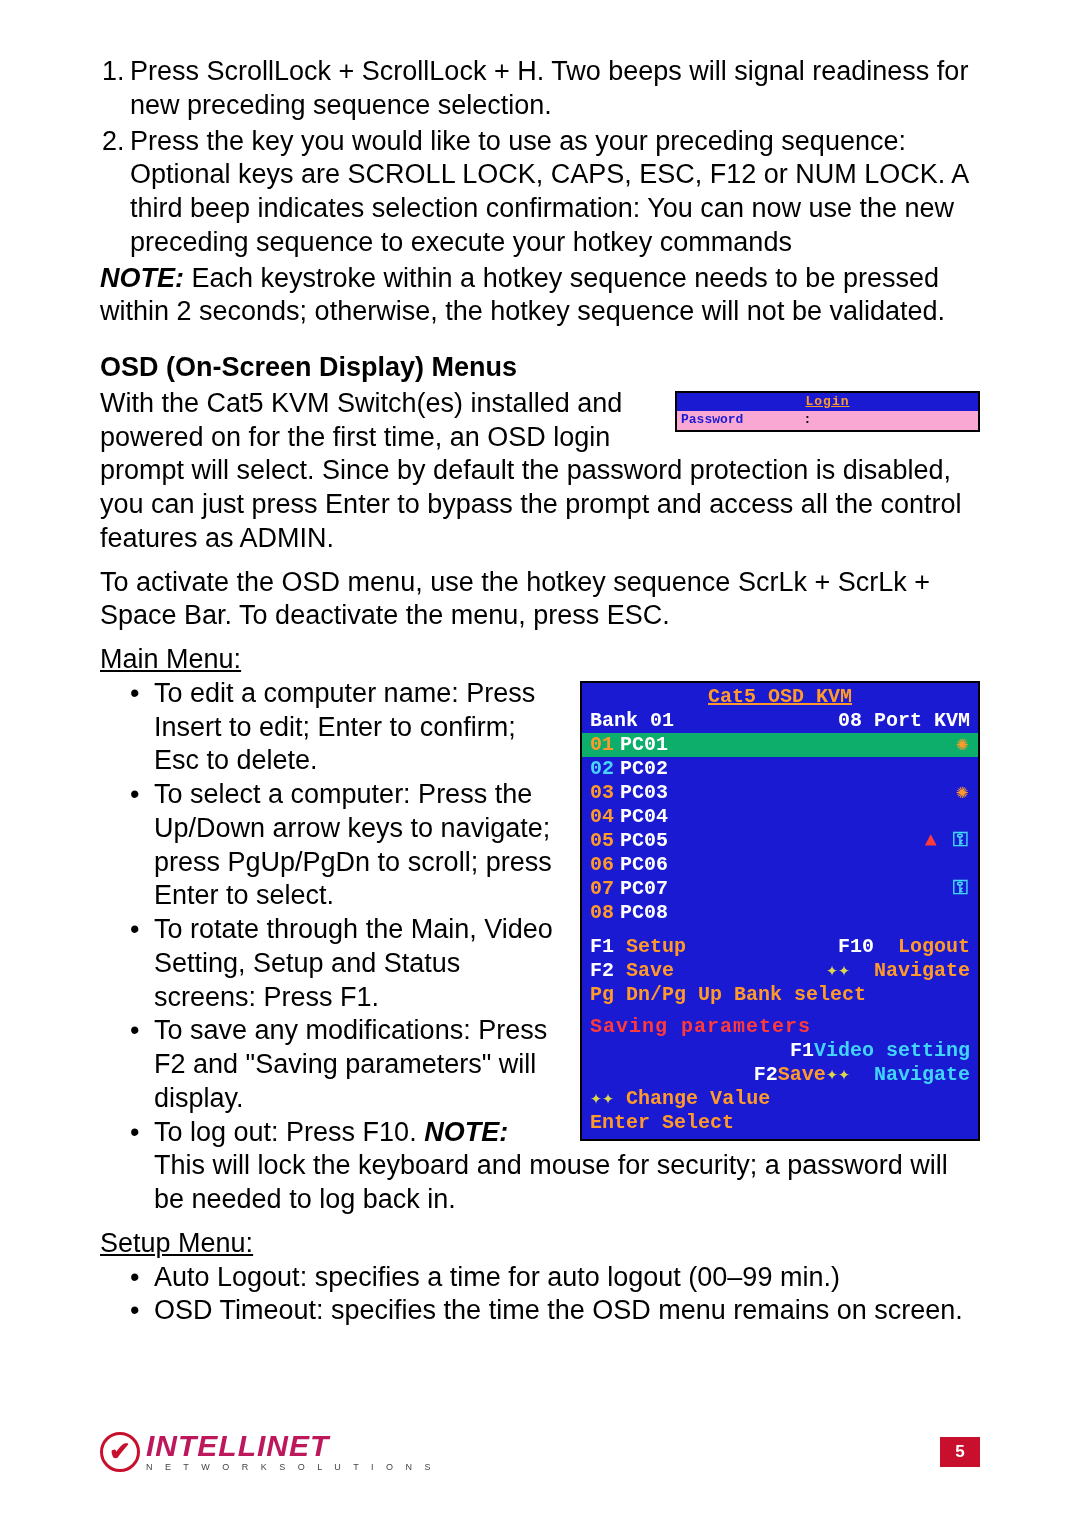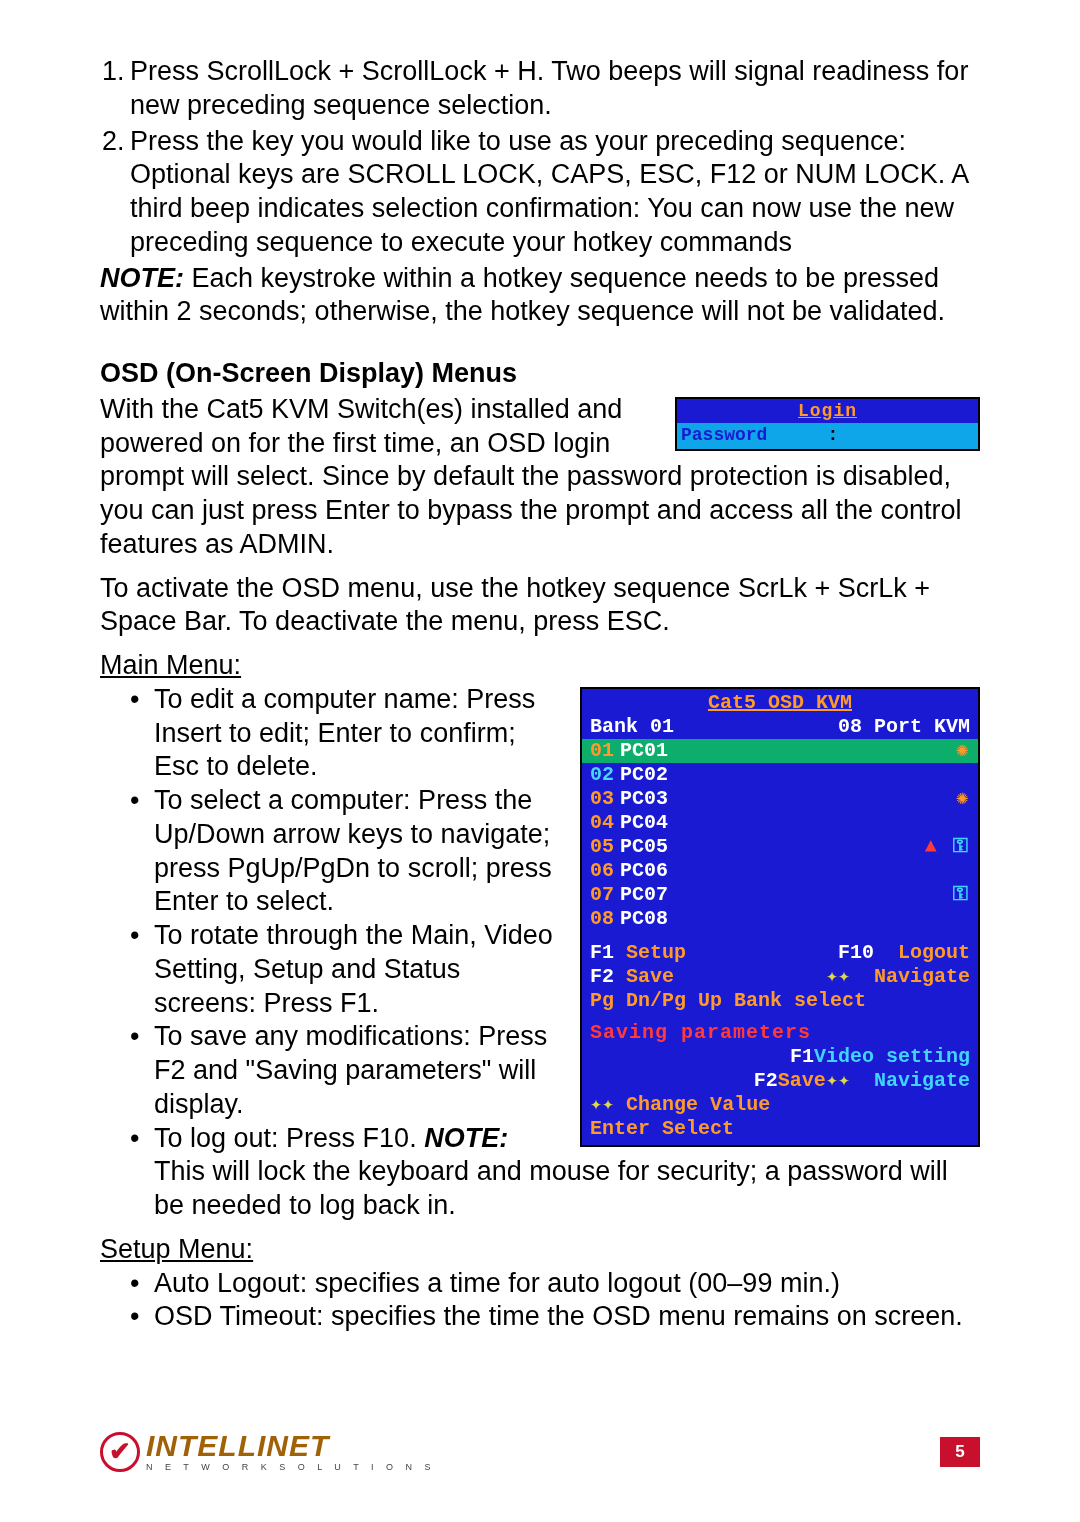--- a/index.html
+++ b/index.html
@@ -12,47 +12,47 @@
     line-height: 1.25;
     color: #000;
     position: relative;
     padding: 55px 100px 0 100px;
   }
   ol.numbered { list-style: none; margin-left: 30px; }
   ol.numbered li { margin-bottom: 2px; }
   ol.numbered li .num { display: inline-block; width: 28px; margin-left: -28px; }
   .note { margin-top: 2px; }
   .note b, .note-inline { font-style: italic; font-weight: bold; }
-  .heading { font-weight: bold; margin-top: 28px; margin-bottom: 2px; }
+  .heading { font-weight: bold; margin-top: 22px; margin-bottom: 2px; }
   .para { margin-bottom: 10px; }
   .mm-label { text-decoration: underline; margin-top: 10px; }
   ul.bullets { list-style: none; margin-left: 30px; }
   ul.bullets li { position: relative; padding-left: 24px; }
   ul.bullets li::before { content: "•"; position: absolute; left: 0; top: 0; }
 
   
   .osd-login {
     float: right;
     width: 305px;
     border: 2px solid #000;
     margin: 4px 0 4px 12px;
     font-family: "Courier New", monospace;
-    font-size: 18px;
+    font-size: 13px;
     font-weight: bold;
   }
   .osd-login .title-row {
     background: #1a1ad2;
     color: #ff9a2a;
     text-align: center;
     letter-spacing: 1px;
     padding: 1px 0;
     text-decoration: underline;
   }
   .osd-login .pw-row {
-    background: #0ea5e9;
+    background: #f9a8d4;
     color: #1a1ad2;
     display: flex;
     padding: 1px 4px 2px 4px;
   }
   .osd-login .pw-row .cursor { color: #000; margin: 0 40px 0 60px; }
 
   
   .osd-main {
     float: right;
     width: 400px;
@@ -104,21 +104,21 @@
     align-items: center;
   }
   .logo { display: flex; align-items: center; gap: 6px; }
   .logo-mark {
     width: 40px; height: 40px; border-radius: 50%;
     background: #fff; border: 3px solid #c8102e;
     display: flex; align-items: center; justify-content: center;
     color: #c8102e; font-weight: bold; font-size: 26px;
   }
   .logo-text { display: flex; flex-direction: column; line-height: 1; }
-  .logo-text .main { font-weight: 900; font-style: italic; font-size: 30px; letter-spacing: 1px; color: #a16207;}
+  .logo-text .main { font-weight: 900; font-style: italic; font-size: 30px; letter-spacing: 1px; color: #be185d;}
   .logo-text .sub { font-size: 9px; letter-spacing: 5px; color: #444; margin-top: 2px;}
   .page-num {
     background: #c8102e; color: #fff;
     width: 40px; height: 30px;
     display: flex; align-items: center; justify-content: center;
     font-size: 17px; font-weight: bold;
   }
   .clearfix::after { content: ""; display: table; clear: both; }
 </style>
 </head>

